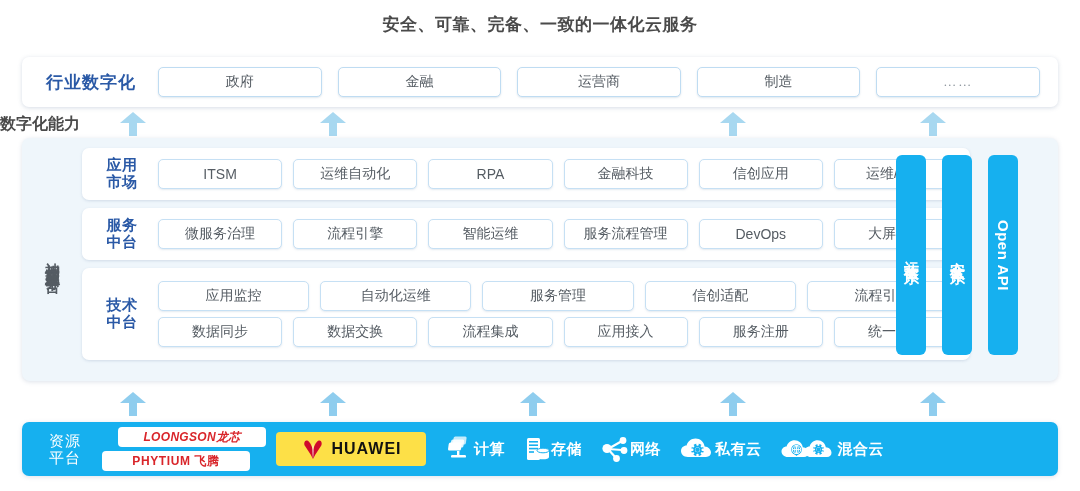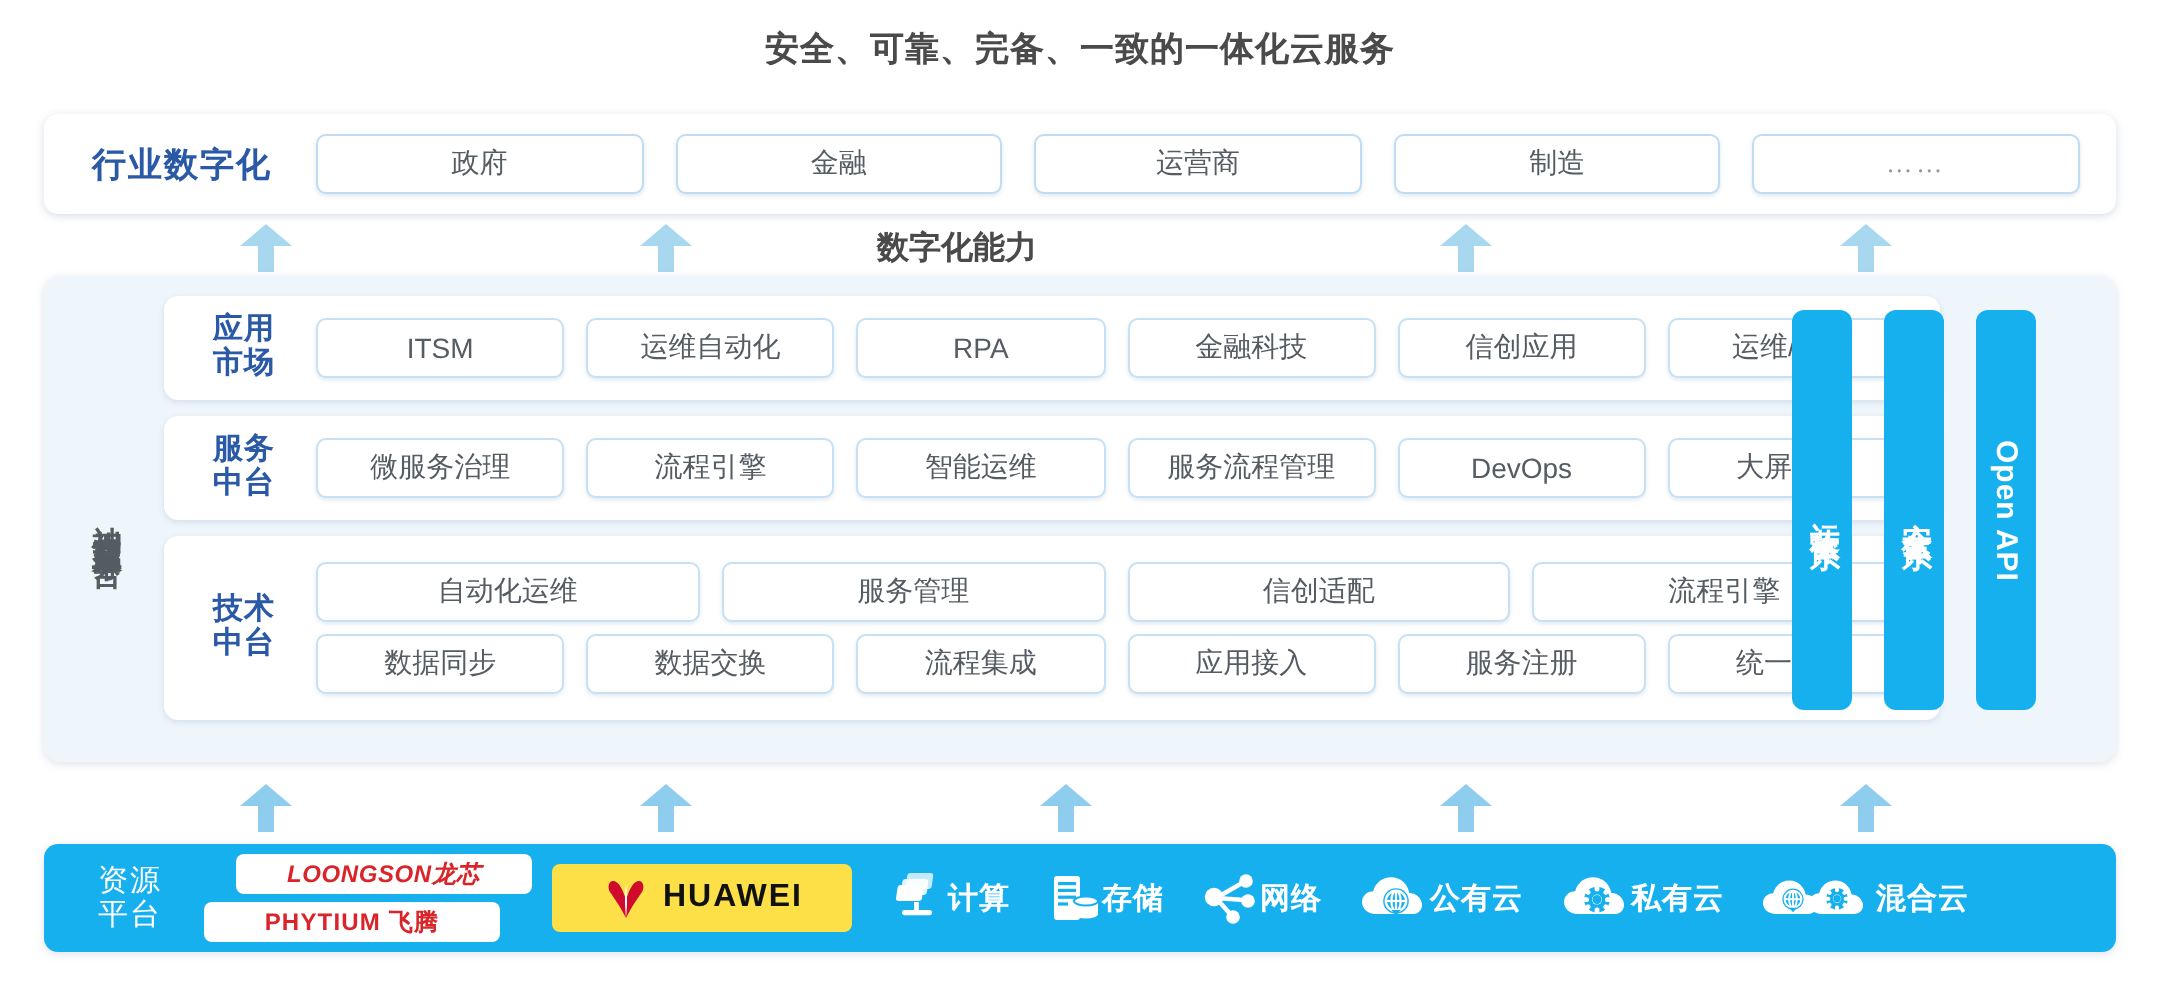--- a/index.html
+++ b/index.html
@@ -58,21 +58,21 @@
     position:absolute;left:0;top:0;width:0;height:0;display:block;
     border-left:13px solid transparent;
     border-right:13px solid transparent;
     border-bottom:11px solid #a8d8f0;
   }
   .arrow.dark i{background:#8fcdee;}
   .arrow.dark b{border-bottom-color:#8fcdee;}
 
   
   .cap-label{
-    position:absolute;top:114px;left:0;width:957px;text-align:center;
+    position:absolute;top:114px;left:0;width:957px;text-align:left;
     font-size:16px;font-weight:bold;color:#4a4a4a;
   }
 
   
   #platform{
     position:absolute;left:22px;top:138px;width:1036px;height:243px;
     background:#eff6fb;border-radius:8px;
     box-shadow:0 1px 4px rgba(120,140,170,.25);
     box-sizing:border-box;
   }
@@ -232,20 +232,21 @@
     </div>
   </div>
 
   <div class="sec" id="sec-tech">
     <div class="sec-label">
       <span>技术</span><br>
       <span>中台</span>
     </div>
     <div class="cells">
       <div class="cellrow">
+        <div class="cell">应用监控</div>
         <div class="cell">自动化运维</div>
         <div class="cell">服务管理</div>
         <div class="cell">信创适配</div>
         <div class="cell">流程引擎</div>
       </div>
       <div class="cellrow">
         <div class="cell">数据同步</div>
         <div class="cell">数据交换</div>
         <div class="cell">流程集成</div>
         <div class="cell">应用接入</div>
@@ -331,32 +332,20 @@
         <line x1="8" y1="14" x2="22" y2="15" stroke="#fff" stroke-width="2.2"></line>
         <line x1="8" y1="14" x2="16" y2="23" stroke="#fff" stroke-width="2.2"></line>
         <circle cx="7" cy="13.5" r="4.6" fill="#fff"></circle>
         <circle cx="23" cy="5.5" r="3.4" fill="#fff"></circle>
         <circle cx="24" cy="15.5" r="3.4" fill="#fff"></circle>
         <circle cx="16.5" cy="23.5" r="3.4" fill="#fff"></circle>
       </svg>
       <span class="txt">网络</span>
     </div>
 
-    <div class="res-item">
-      <svg width="36" height="26" viewBox="0 0 36 26">
-        <path d="M9 21 C4.5 21 2 18 2 15 C2 12 4.5 9.6 7.6 9.6 C8.6 5.4 12.3 2.6 16.5 2.6 C21.2 2.6 25 6 25.6 10.4 C29.4 10.6 32 13.4 32 16.6 C32 19.2 30 21 27 21 Z" fill="#fff"></path>
-        <circle cx="19" cy="14.5" r="6.4" fill="#16b0ef"></circle>
-        <circle cx="19" cy="14.5" r="5.1" fill="none" stroke="#fff" stroke-width="1.2"></circle>
-        <ellipse cx="19" cy="14.5" rx="2.3" ry="5.1" fill="none" stroke="#fff" stroke-width="1.1"></ellipse>
-        <line x1="13.9" y1="14.5" x2="24.1" y2="14.5" stroke="#fff" stroke-width="1.1"></line>
-        <line x1="19" y1="9.4" x2="19" y2="19.6" stroke="#fff" stroke-width="1.1"></line>
-        <path d="M19 21.5 L16.6 19 L21.4 19 Z" fill="#16b0ef"></path>
-      </svg>
-      <span class="txt">公有云</span>
-    </div>
 
     <div class="res-item">
       <svg width="36" height="26" viewBox="0 0 36 26">
         <path d="M9 21 C4.5 21 2 18 2 15 C2 12 4.5 9.6 7.6 9.6 C8.6 5.4 12.3 2.6 16.5 2.6 C21.2 2.6 25 6 25.6 10.4 C29.4 10.6 32 13.4 32 16.6 C32 19.2 30 21 27 21 Z" fill="#fff"></path>
         <g fill="#16b0ef">
           <circle cx="18.5" cy="13.8" r="6.4"></circle>
         </g>
         <g fill="#fff">
           <circle cx="18.5" cy="13.8" r="2.5"></circle>
           <rect x="17.3" y="6.6" width="2.4" height="3.2" rx="1"></rect>

